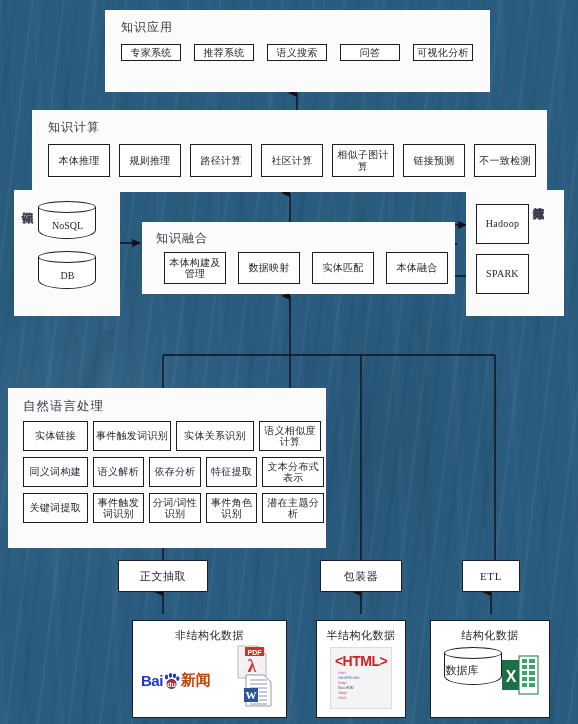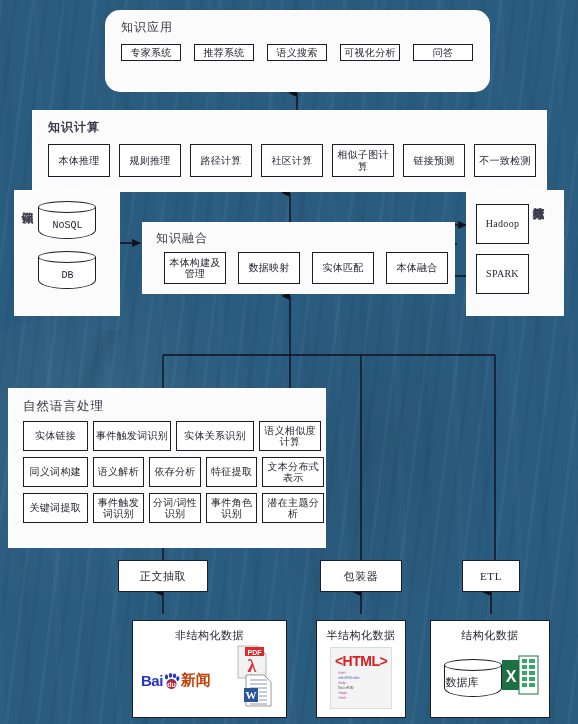--- a/index.html
+++ b/index.html
@@ -84,28 +84,28 @@
   .vlabel {
     writing-mode: vertical-rl;
     text-orientation: upright;
     font-size: 12px;
     color: #3a3a4a;
     line-height: 1.04;
     letter-spacing: 0px;
   }
 
   
-  #p-app { left: 105px; top: 10px; width: 385px; height: 82px; border-radius: 15px; }
+  #p-app { left: 105px; top: 10px; width: 385px; height: 82px; }
   #p-app .panel-title { margin: 7px 0 0 14px; }
   #p-app .row { margin: 8px 0 0 14px; gap: 13px; }
   #p-app .box { width: 60px; height: 17px; }
 
   
   #p-comp { left: 32px; top: 110px; width: 515px; height: 82px; }
-  #p-comp .panel-title { margin: 7px 0 0 14px; font-weight: bold; }
+  #p-comp .panel-title { margin: 7px 0 0 14px; }
   #p-comp .row { margin: 8px 0 0 14px; gap: 9px; }
   #p-comp .box { width: 62px; height: 33px; }
 
   
   #p-store { left: 14px; top: 190px; width: 106px; height: 126px; display:flex; }
   #p-store .vlabel { margin: 10px 0 0 5px; height: 104px; }
   .cyl { position: relative; width: 58px; height: 44px; margin-left: 5px; }
   .cyl .body {
     position:absolute; left:0; top:6px; width:58px; height:32px;
     border-left:1px solid #1c1c28; border-right:1px solid #1c1c28;
@@ -113,21 +113,21 @@
     border-radius: 0 0 29px 29px / 0 0 9px 9px;
     background:#fff;
   }
   .cyl .top {
     position:absolute; left:0; top:0; width:58px; height:12px;
     border:1px solid #1c1c28; border-radius:50%; background:#fff;
   }
   .cyl .lbl {
     position:absolute; inset:0; display:flex; align-items:center; justify-content:center;
     font-size:10px; color:#24242f; padding-top:4px;
-    font-family: Liberation Mono, monospace;
+    font-family: Liberation Serif, serif;
   }
 
   
   #p-fuse { left: 142px; top: 222px; width: 313px; height: 72px; }
   #p-fuse .panel-title { margin: 6px 0 0 12px; }
   #p-fuse .row { margin: 5px 0 0 20px; gap: 12px; }
   #p-fuse .box { width: 62px; height: 32px; }
 
   
   #p-dist { left: 466px; top: 190px; width: 98px; height: 126px; display:flex; }
@@ -197,22 +197,22 @@
     <line x1="361" y1="560" x2="361" y2="355"></line>
   </g>
 </svg>
 
 <div class="panel" id="p-app">
   <div class="panel-title">知识应用</div>
   <div class="row">
     <div class="box">专家系统</div>
     <div class="box">推荐系统</div>
     <div class="box">语义搜索</div>
+    <div class="box">问答</div>
     <div class="box">可视化分析</div>
-    <div class="box">问答</div>
   </div>
 </div>
 
 <div class="panel" id="p-comp">
   <div class="panel-title">知识计算</div>
   <div class="row">
     <div class="box">本体推理</div>
     <div class="box">规则推理</div>
     <div class="box">路径计算</div>
     <div class="box">社区计算</div>
@@ -346,21 +346,21 @@
       <div style="color:#333333;">This is HTML!</div>
       <div style="color:#b04a8a;">&lt;/body&gt;</div>
       <div style="color:#b04a8a;">&lt;/html&gt;</div>
     </div>
   </div>
 </div>
 
 <div class="srcpanel" style="left:430px; top:620px; width:120px; height:98px;">
   <div class="src-title">结构化数据</div>
   <div style="position:relative;height:66px;">
-    <div class="cyl" style="position:absolute;left:8px;top:16px;width:36px;height:42px;">
+    <div class="cyl" style="position:absolute;left:8px;top:4px;width:36px;height:42px;">
       <div class="body"></div>
         <div class="top"></div>
       <div class="lbl" style="font-size:11px;">数据库</div>
     </div>
     <div style="position:absolute;left:70px;top:12px;">
       <svg width="38" height="40" viewBox="0 0 38 40">
         <rect x="1" y="5" width="20" height="30" fill="#1d7044"></rect>
         <text x="10" y="27" font-family="Liberation Sans, sans-serif" font-size="16" font-weight="bold" fill="#ffffff" text-anchor="middle">X</text>
         <rect x="18" y="1" width="19" height="38" fill="#ffffff" stroke="#1d7044"></rect>
         <g fill="#3aa76a">

